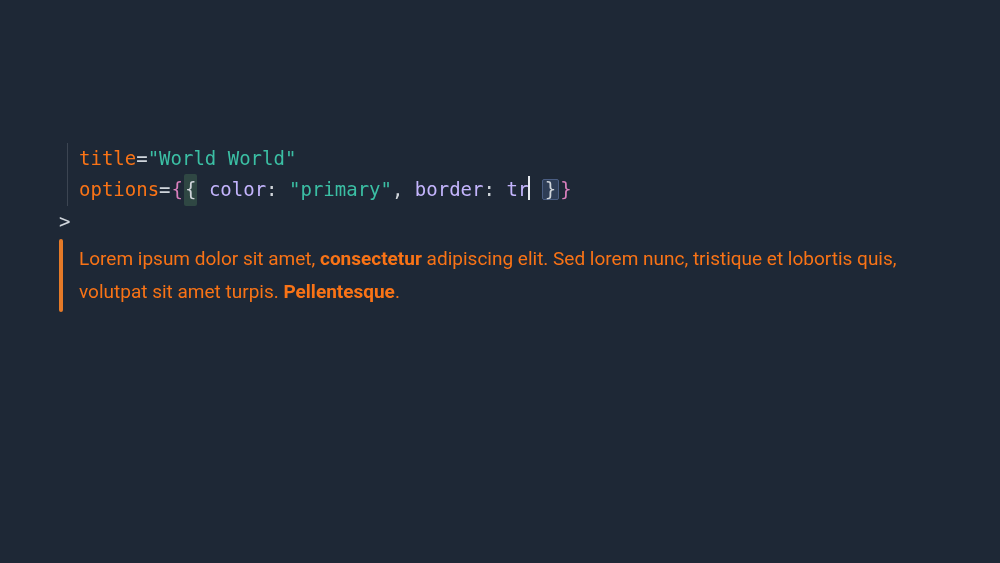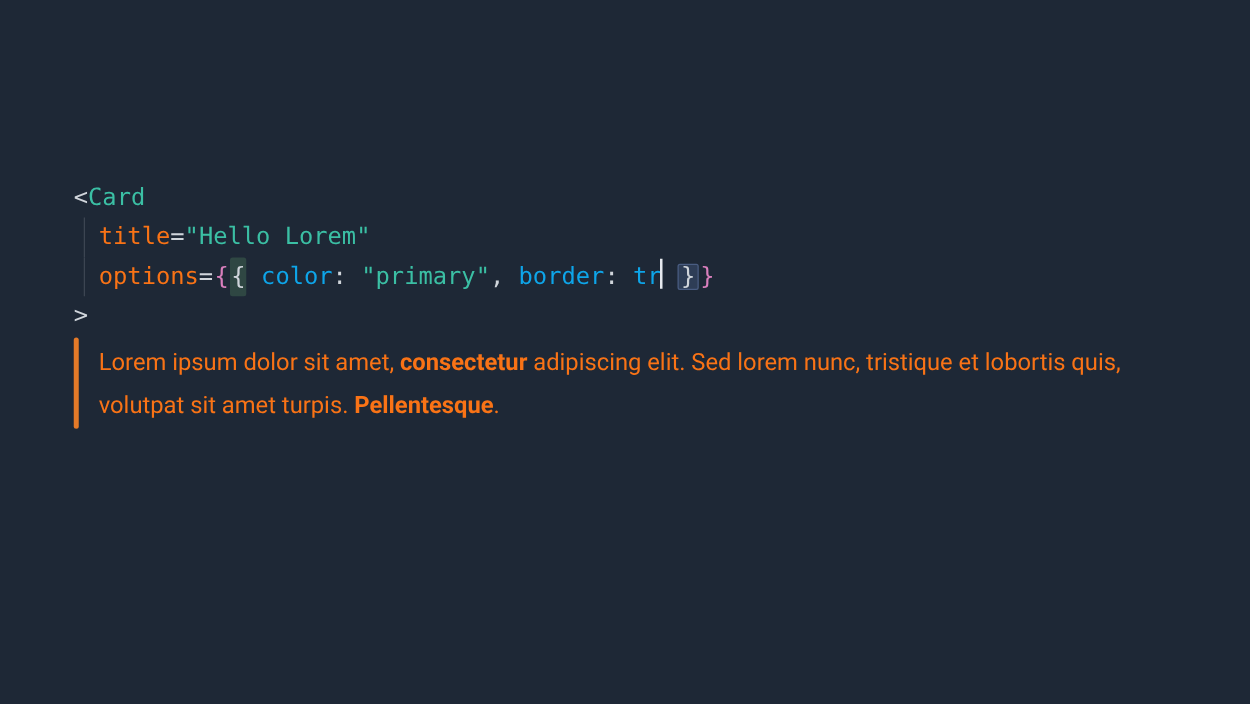--- a/index.html
+++ b/index.html
@@ -17,21 +17,21 @@
       padding: 143px 59px 0;
       overflow: hidden;
     }
     .code {
       color: #d0d5db;
     }
     .punct { color: #d0d5db; }
     .tag { color: #3bbfa4; }
     .attr { color: #f97316; }
     .string { color: #3bbfa4; }
-    .key { color: #0ea5e9; }
+    .key { color: #c4b5fd; }
 
     .line {
       white-space: pre;
       position: relative;
     }
     .indent-line {
       padding-left: 20px;
       position: relative;
     }
     .indent-line::before {
@@ -83,23 +83,22 @@
     }
     .prose-text {
       padding: 3px 0;
     }
     .prose-text b { font-weight: 700; }
   </style>
 </head>
 <body>
 
 <div class="code">
-  <div class="line"><span class="punct">&lt;</span><span class="tag">Card</span></div>
 
-  <div class="line indent-line"><span class="attr">title</span><span class="punct">=</span><span class="string"><span>"</span><span>Hello Lorem</span><span>"</span></span></div>
+  <div class="line indent-line"><span class="attr">title</span><span class="punct">=</span><span class="string"><span>"</span><span>World World</span><span>"</span></span></div>
 
   <div class="line indent-line"><span class="attr">options</span><span class="punct">=</span><span class="brace-outer-open">{</span><span class="brace-inner-open">{</span><span> </span><span class="key">color</span><span class="punct">: </span><span class="string"><span>"</span><span>primary</span><span>"</span></span><span class="punct">, </span><span class="key">border</span><span class="punct">: </span><span class="key">tr</span><span class="cursor"></span><span> </span><span class="brace-inner-close">}</span><span class="brace-outer-close">}</span></div>
 
   <div class="line"><span class="punct">&gt;</span></div>
 
   <div class="prose-block">
     <div class="prose-bar"></div>
     <div class="prose-text"><span>Lorem ipsum dolor sit amet, </span><b>consectetur</b><span> adipiscing elit. Sed lorem nunc, tristique et lobortis quis, volutpat sit amet turpis. </span><b>Pellentesque</b><span>.</span></div>
   </div>
 

